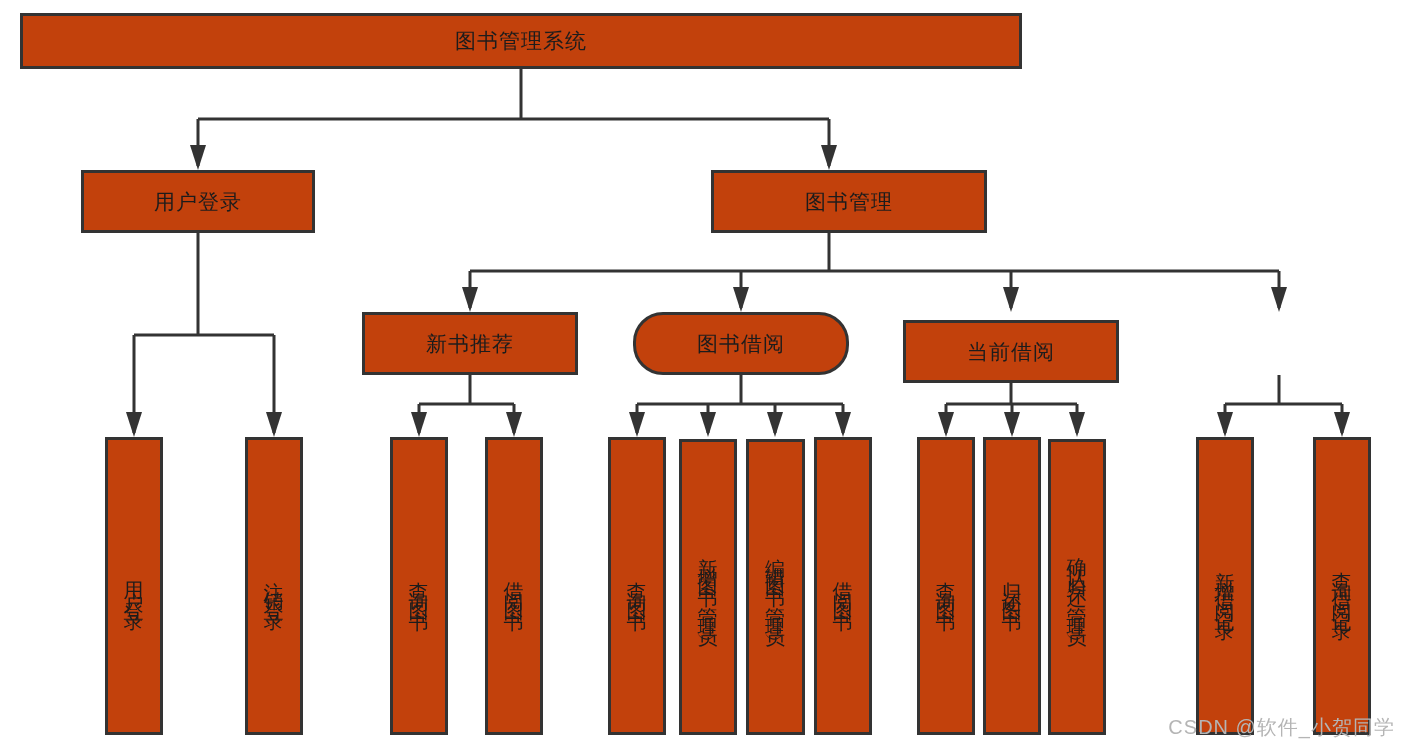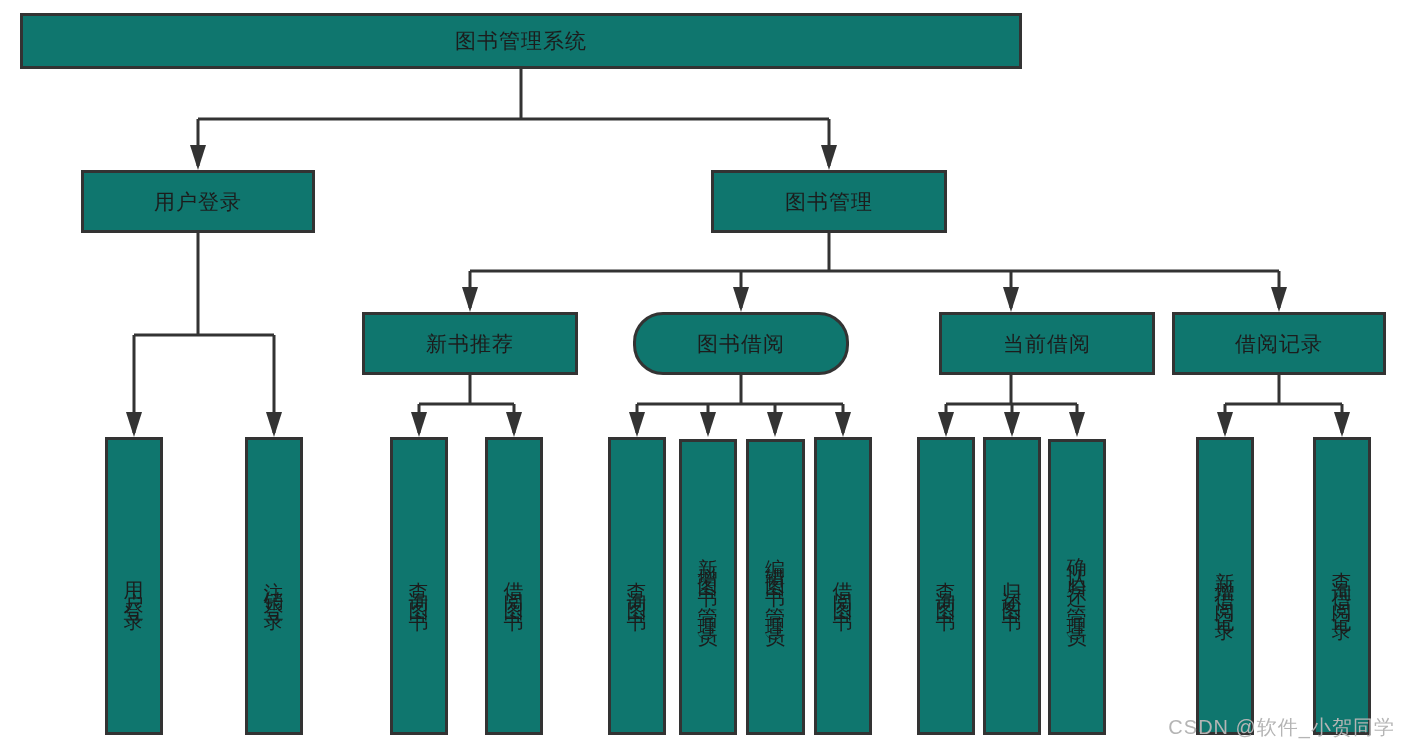--- a/index.html
+++ b/index.html
@@ -4,21 +4,21 @@
 <style>
   html,body{margin:0;padding:0;background:#fff;}
   .canvas{
     position:relative;width:1405px;height:747px;background:var(--background,#fff);
     font-family:"Liberation Sans",sans-serif;color:var(--text,#1c1c1c);overflow:hidden;
   }
   svg.connectors{position:absolute;left:0;top:0;width:1405px;height:747px;}
   svg.connectors path{stroke:var(--line,#333);stroke-width:3;fill:none;}
   svg.connectors polygon{fill:var(--line,#333);stroke:none;}
   .box{
-    position:absolute;background:#0f766e;border:3px solid var(--line,#333);
+    position:absolute;background:#c2410c;border:3px solid var(--line,#333);
     box-sizing:border-box;display:flex;align-items:center;justify-content:center;
   }
   .hlabel{font-size:21px;letter-spacing:1px;white-space:nowrap;}
   .vtext{
     writing-mode:vertical-rl;text-orientation:mixed;
     font-size:20px;letter-spacing:10px;line-height:1.1;white-space:nowrap;
   }
   .watermark{
     position:absolute;right:10px;bottom:6px;z-index:6;
     font-size:20px;letter-spacing:1px;color:var(--watermark,#b5b5b5);
@@ -79,35 +79,32 @@
     </g>
   </svg>
 
   <div class="box" style="left:20px;top:13px;width:1002px;height:56px;">
     <span class="hlabel">图书管理系统</span>
   </div>
 
   <div class="box" style="left:81px;top:170px;width:234px;height:63px;">
     <span class="hlabel">用户登录</span>
   </div>
-  <div class="box" style="left:711px;top:170px;width:236px;height:63px;">
+  <div class="box" style="left:711px;top:170px;width:276px;height:63px;">
     <span class="hlabel">图书管理</span>
   </div>
 
   <div class="box" style="left:362px;top:312px;width:216px;height:63px;text-align:center;">
     <span class="hlabel">新书推荐</span>
   </div>
   <div class="box" style="left:633px;top:312px;width:216px;height:63px;border-radius:30px;">
     <span class="hlabel">图书借阅</span>
   </div>
-  <div class="box" style="left:903px;top:312px;width:216px;height:63px;margin-left:36px;">
+  <div class="box" style="left:903px;top:320px;width:216px;height:63px;">
     <span class="hlabel">当前借阅</span>
-  </div>
-  <div class="box" style="left:1172px;top:312px;width:214px;height:63px;">
-    <span class="hlabel">借阅记录</span>
   </div>
 
   <div class="box" style="left:105px;top:437px;width:58px;height:298px;">
     <span class="vtext">用户登录</span>
   </div>
   <div class="box" style="left:245px;top:437px;width:58px;height:298px;">
     <span class="vtext">注销登录</span>
   </div>
 
   <div class="box" style="left:390px;top:437px;width:58px;height:298px;">

